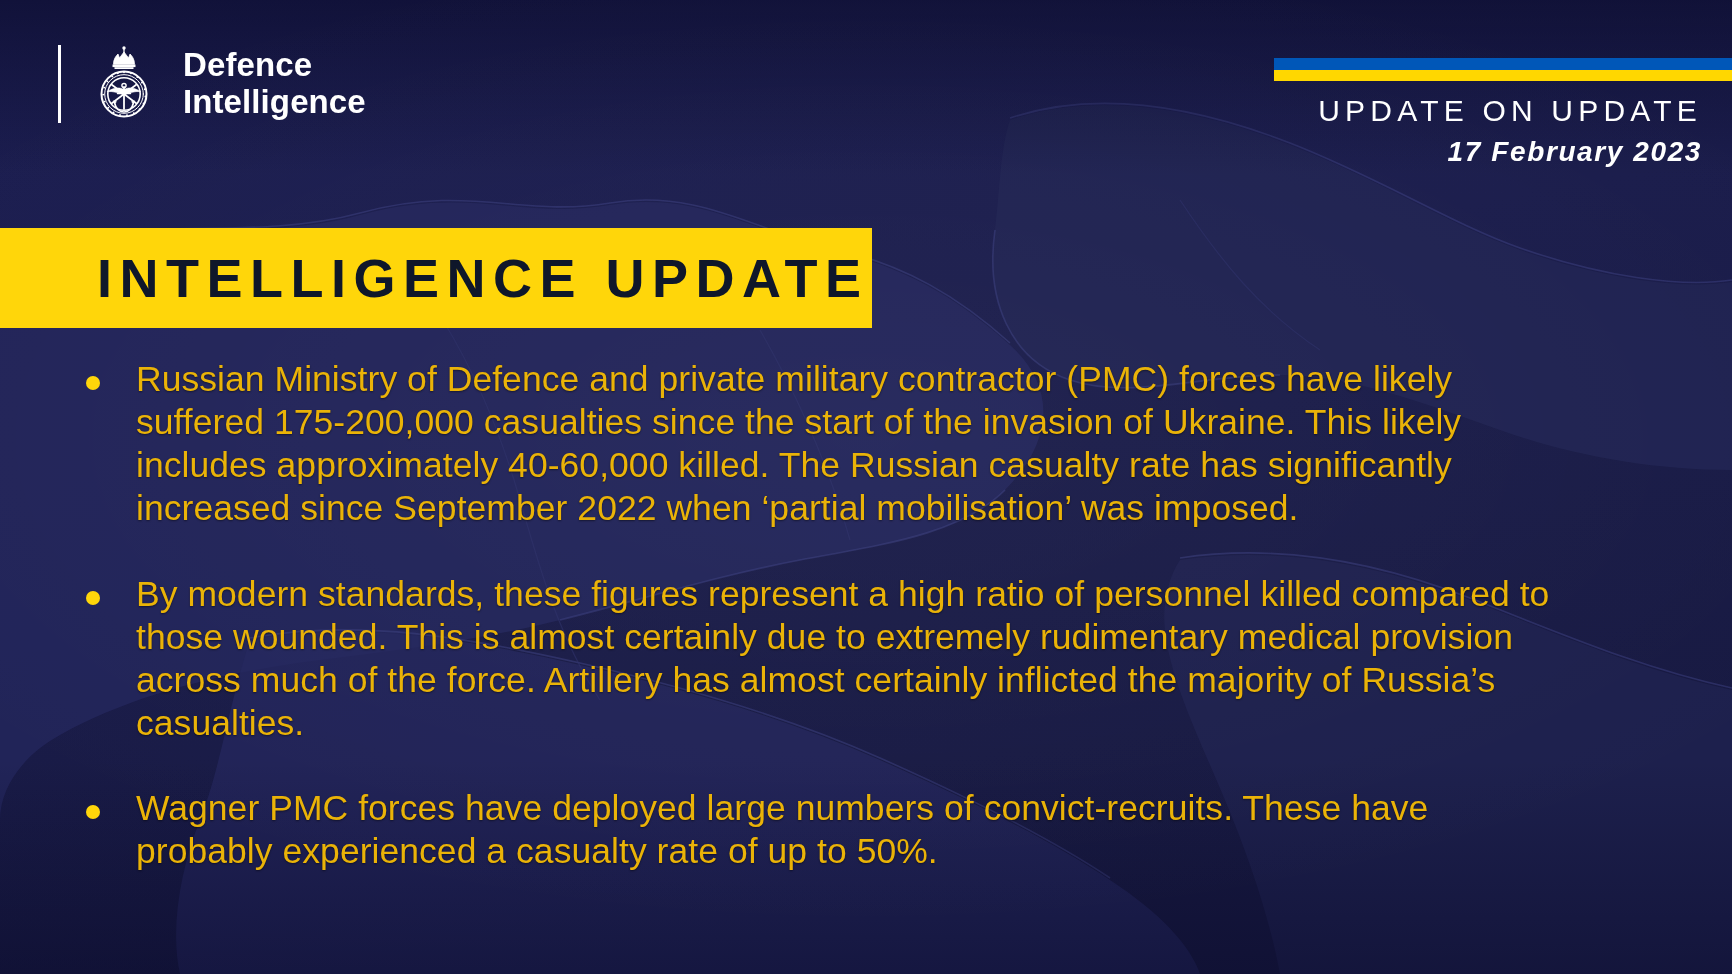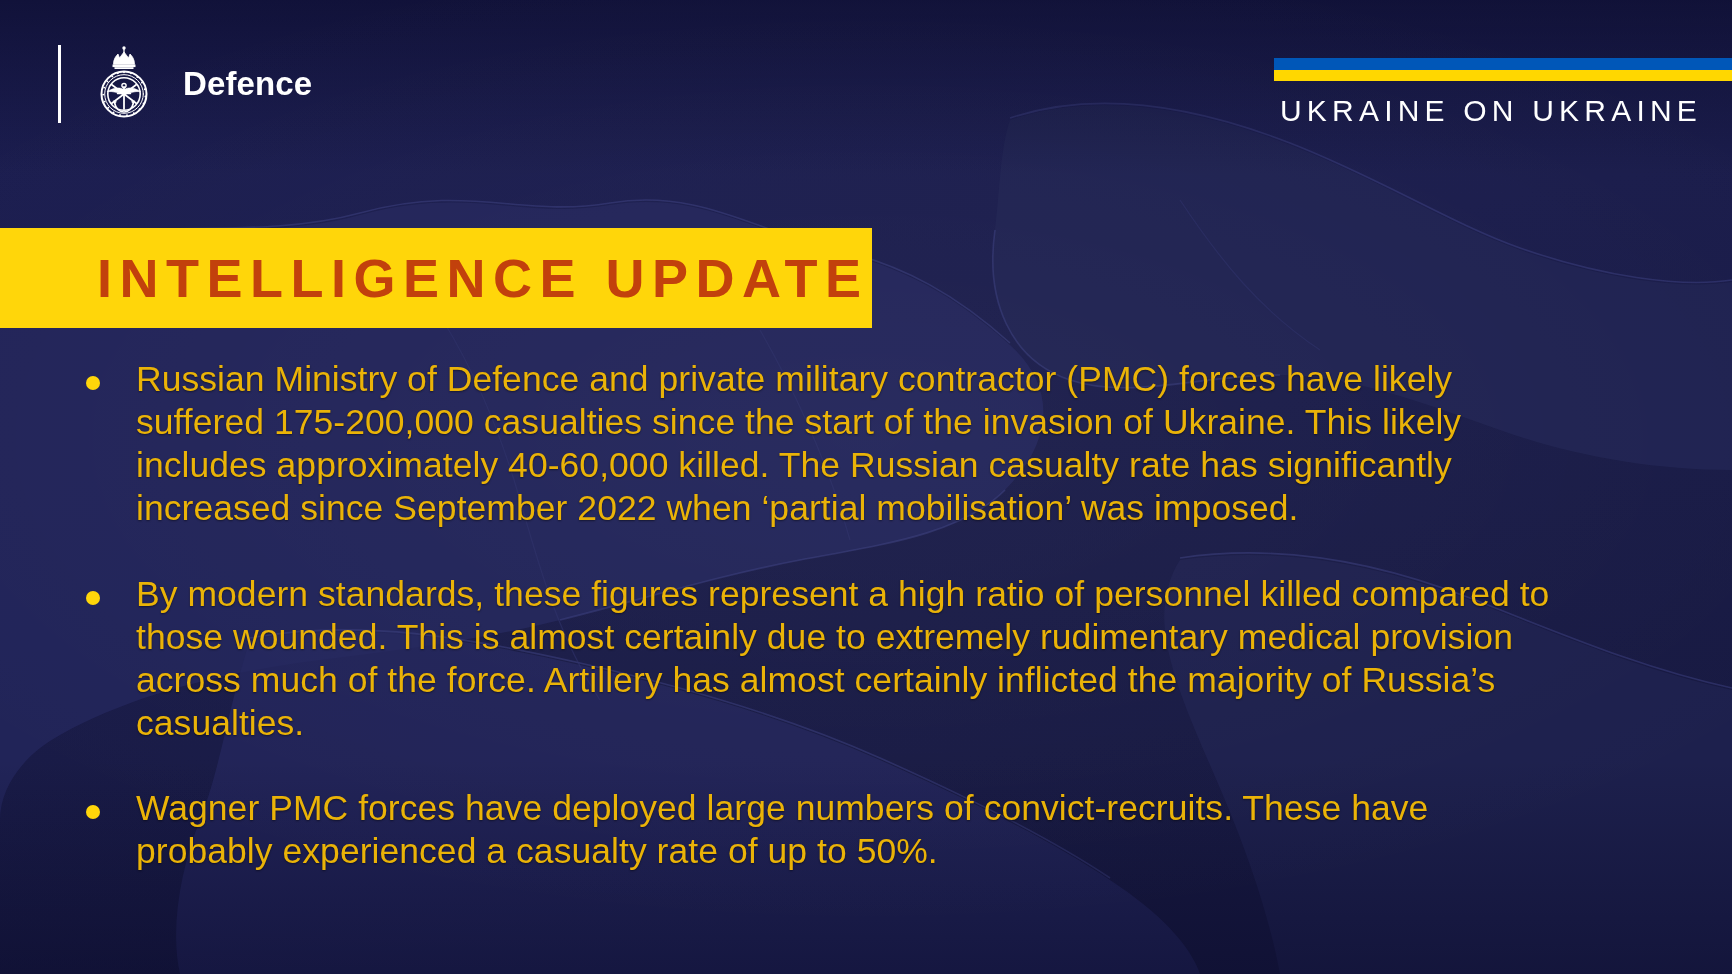--- a/index.html
+++ b/index.html
@@ -120,21 +120,21 @@
     left: 0;
     top: 228px;
     width: 872px;
     height: 100px;
     background: #ffd60a;
     display: flex;
     align-items: center;
   }
   .banner-title {
     margin-left: 97px;
-    color: #c2410c;
+    color: #0f172a;
     font-size: 54px;
     font-weight: 700;
     letter-spacing: 7.5px;
     line-height: 1;
     white-space: nowrap;
   }
 
   
   .body {
     position: absolute;
@@ -276,30 +276,32 @@
           <path d="M22.5 49.5 h13" stroke-width="1.5"></path>
           <path d="M19.5 58.5 C20.5 64.5 24.5 68 29 68 C33.5 68 37.5 64.5 38.5 58.5" stroke-width="1.7"></path>
           <path d="M18.2 56.3 l1.6 3.1 2.3-1.6 z" fill="#ffffff" stroke="none"></path>
           <path d="M39.8 56.3 l-1.6 3.1 -2.3-1.6 z" fill="#ffffff" stroke="none"></path>
         </g>
       </svg>
     </div>
 
     <div class="logo-words">
       <div class="logo-line">Defence</div>
+      <div class="logo-line">Intelligence</div>
     </div>
   </div>
 
   <div class="flagbar">
     <div class="blue"></div>
     <div class="yellow"></div>
   </div>
 
   <div class="header-right">
-    <div class="update-kicker">UKRAINE ON UKRAINE</div>
+    <div class="update-kicker">UPDATE ON UPDATE</div>
+    <div class="update-date">17 February 2023</div>
   </div>
 
   <div class="banner">
     <div class="banner-title">INTELLIGENCE UPDATE</div>
   </div>
 
   <div class="body">
     <div class="bullet-item">
       <span class="bullet-dot"></span>
       <span class="bullet-text">Russian Ministry of Defence and private military contractor (PMC) forces have likely suffered 175-200,000 casualties since the start of the invasion of Ukraine. This likely includes approximately 40-60,000 killed.  The Russian casualty rate has significantly increased since September 2022 when ‘partial mobilisation’ was imposed.</span>

